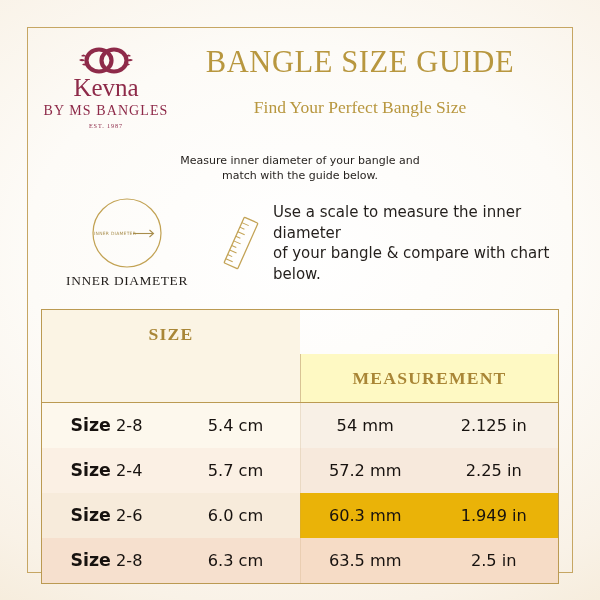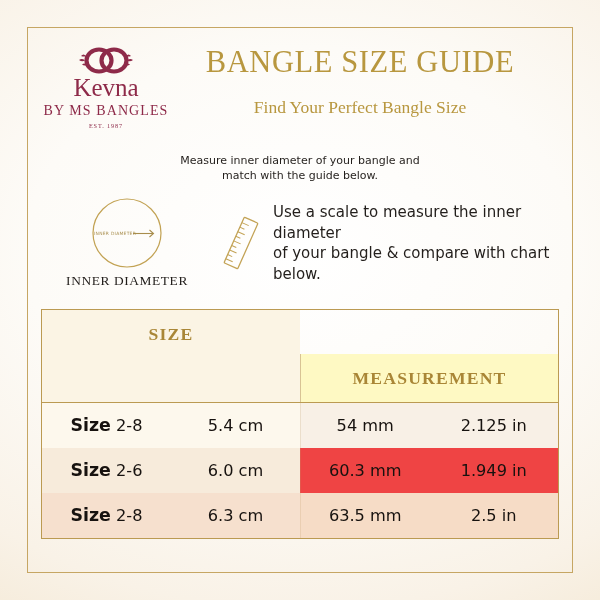--- a/index.html
+++ b/index.html
@@ -218,21 +218,21 @@
     font-weight: bold;
     font-size: 17.4px;
   }
 
   
   .row0 .half.left  { background: #fdf8ed; }
   .row0 .half.right { background: #f8f0e6; }
   .row1 .half.left  { background: #fbf0e4; }
   .row1 .half.right { background: #f7e9dc; }
   .row2 .half.left  { background: #f7ebdb; }
-  .row2 .half.right { background: #ef4444; }
+  .row2 .half.right { background: #eab308; }
   .row3 .half.left  { background: #f6e0ce; }
   .row3 .half.right { background: #f6dcc6; }
 </style>
 </head>
 <body>
 
 <div id="frame"></div>
 
 <div id="content">
 
@@ -327,20 +327,30 @@
       <div class="half left">
         <div class="cell size-cell"><span class="sz-word">Size</span> <span>2-8</span></div>
         <div class="cell">5.4 cm</div>
       </div>
       <div class="half right">
         <div class="cell">54 mm</div>
         <div class="cell">2.125 in</div>
       </div>
     </div>
 
+    <div class="t-row t-body-row row1">
+      <div class="half left">
+        <div class="cell size-cell"><span class="sz-word">Size</span> <span>2-4</span></div>
+        <div class="cell">5.7 cm</div>
+      </div>
+      <div class="half right">
+        <div class="cell">57.2 mm</div>
+        <div class="cell">2.25 in</div>
+      </div>
+    </div>
 
     <div class="t-row t-body-row row2">
       <div class="half left">
         <div class="cell size-cell"><span class="sz-word">Size</span> <span>2-6</span></div>
         <div class="cell">6.0 cm</div>
       </div>
       <div class="half right">
         <div class="cell">60.3 mm</div>
         <div class="cell">1.949 in</div>
       </div>

